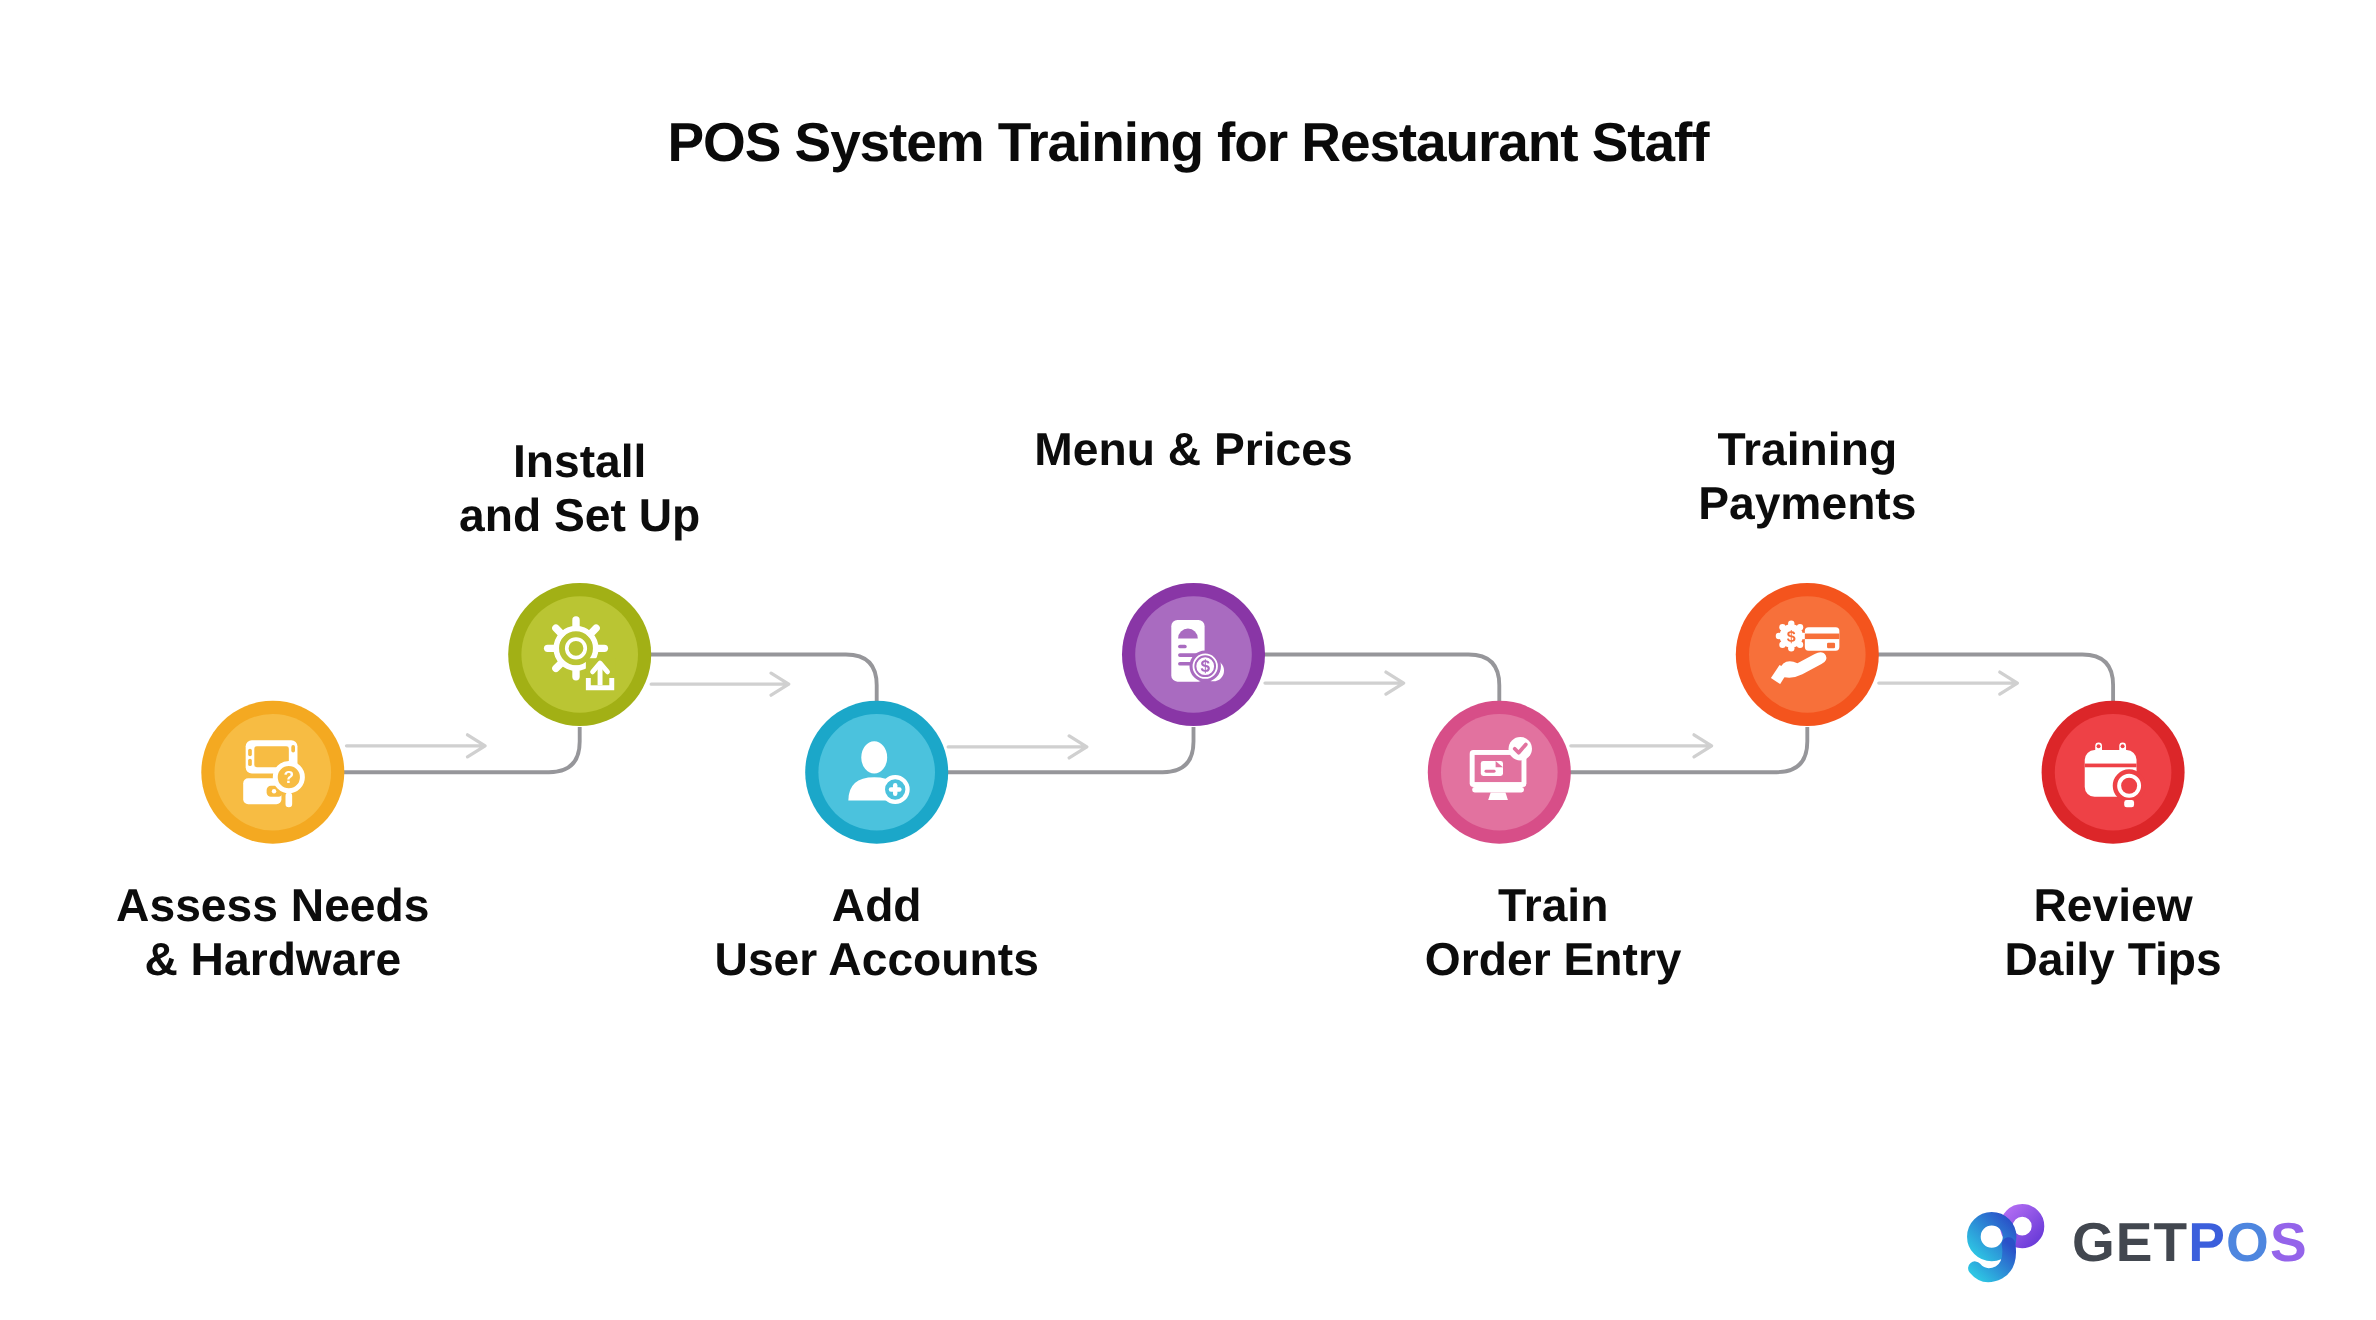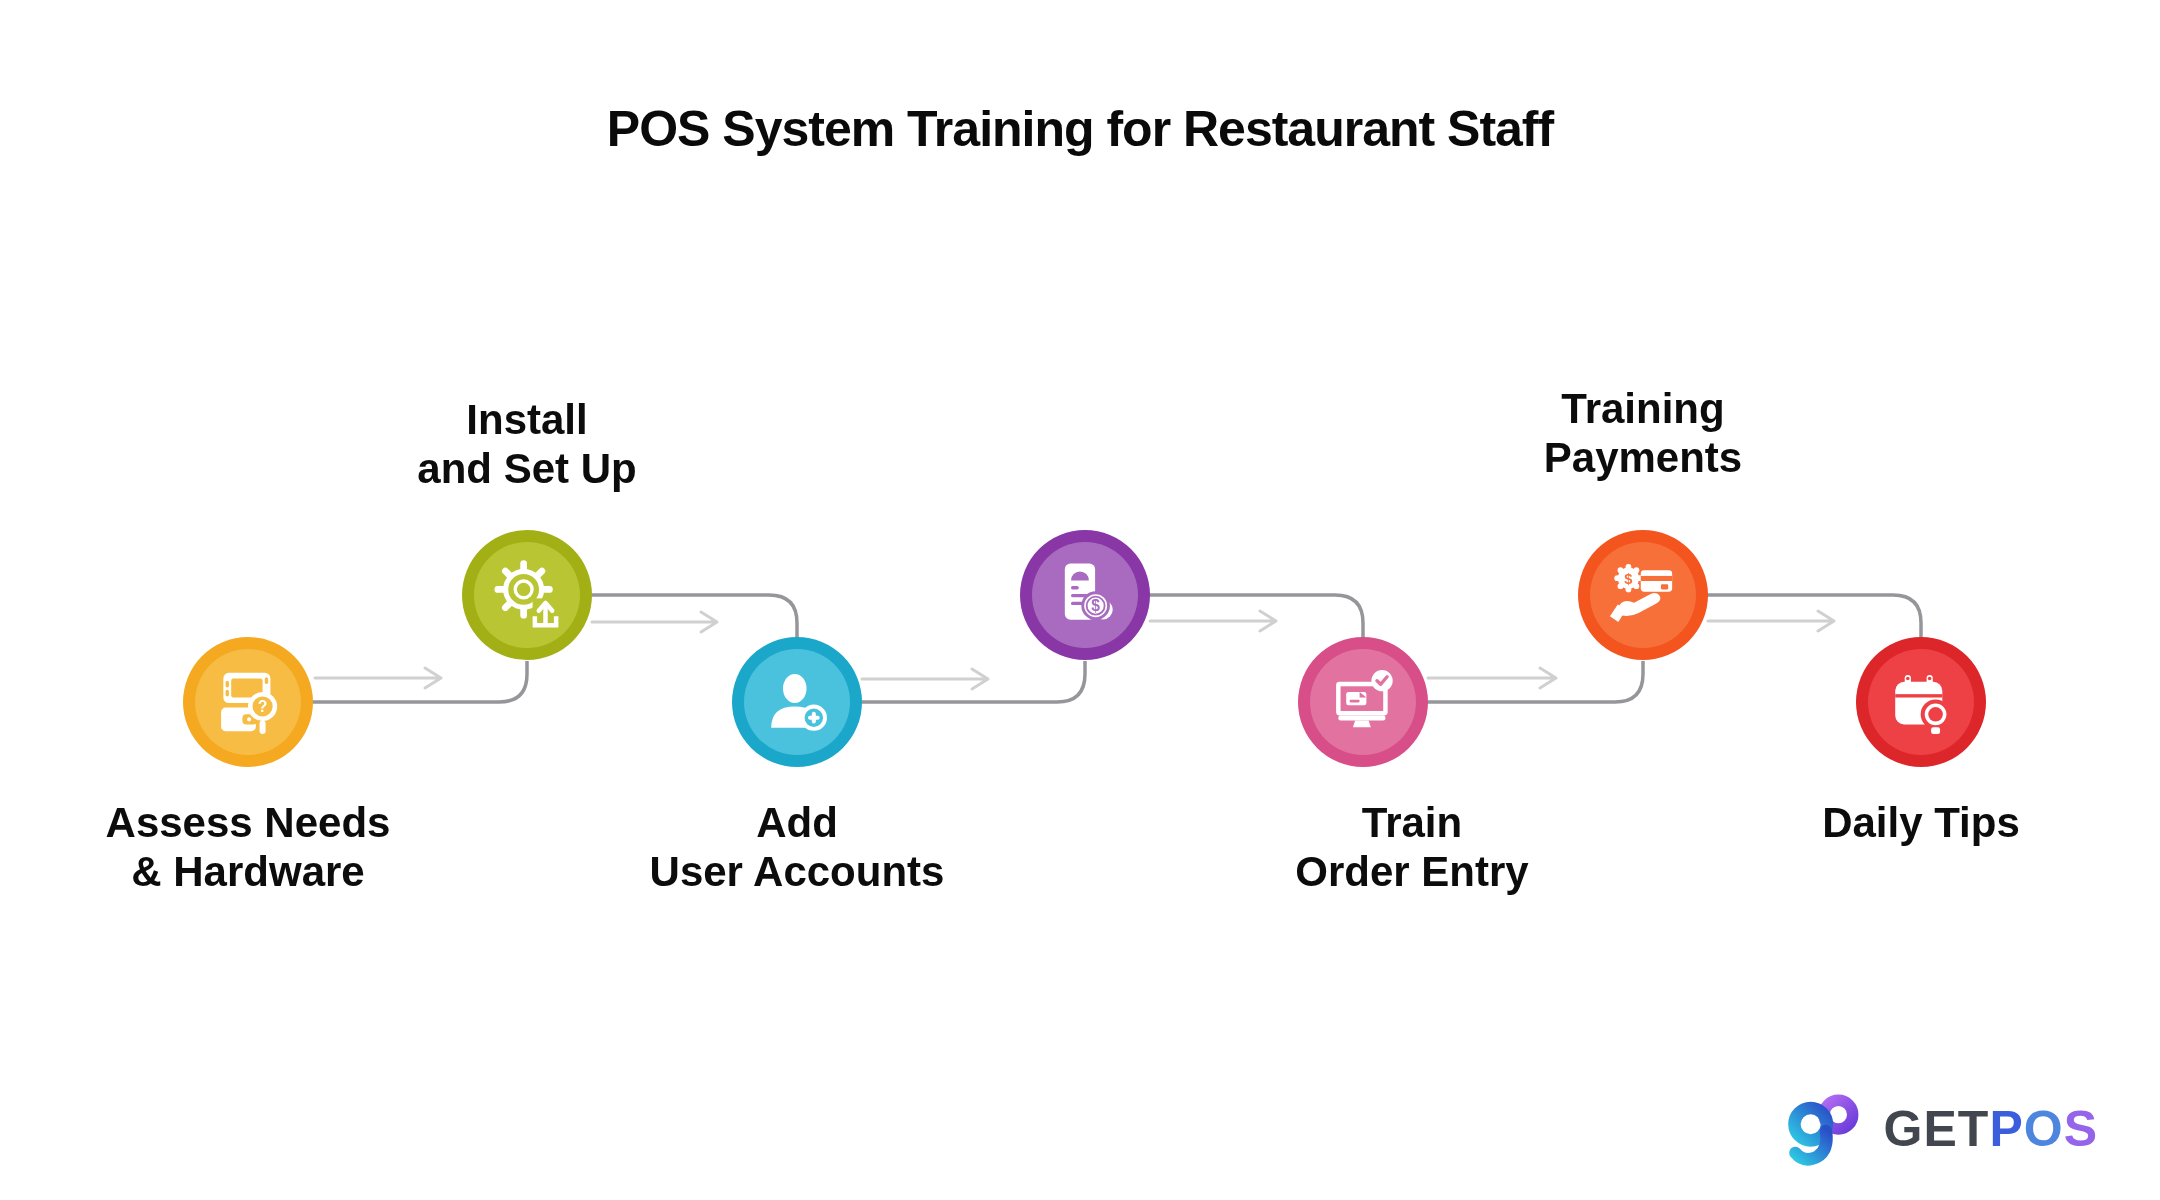--- a/index.html
+++ b/index.html
@@ -124,20 +124,21 @@
         <rect x="20.5" y="25" width="7" height="3" rx="1.5" fill="var(--inner)"></rect>
         <rect x="20.5" y="32" width="16" height="3" rx="1.5" fill="var(--inner)"></rect>
         <rect x="20.5" y="39" width="16" height="3" rx="1.5" fill="var(--inner)"></rect>
         <circle cx="49" cy="46" r="10" fill="#fff" stroke="var(--inner)" stroke-width="2.5"></circle>
         <circle cx="42.5" cy="42.5" r="11.5" fill="#fff" stroke="var(--inner)" stroke-width="2.5"></circle>
         <circle cx="42.5" cy="42.5" r="8" fill="none" stroke="var(--inner)" stroke-width="1.6"></circle>
         <text x="42.5" y="47.5" font-size="14" font-weight="bold" fill="var(--inner)" text-anchor="middle">$</text>
       </svg>
     </div>
     <div class="step-label" style="left:875px;top:384px">
+      <span>Menu &amp; Prices</span>
     </div>
   </div>
 
   <div>
     <div class="node" style="left: 1298px; top: 637px; --outer: #d74e88; --inner: #e2729f;">
       <div class="node-inner"></div>
       <svg class="icon" width="74" height="74" viewBox="0 0 66 66">
         <rect x="9" y="15" width="46" height="30" rx="3" fill="#fff"></rect>
         <rect x="13" y="19" width="38" height="22" fill="var(--inner)"></rect>
         <rect x="18" y="24" width="18" height="12" rx="2" fill="#fff"></rect>
@@ -193,20 +194,21 @@
         <rect x="18.5" y="9" width="5.5" height="11" rx="2.75" fill="#fff"></rect>
         <rect x="38" y="9" width="5.5" height="11" rx="2.75" fill="#fff"></rect>
         <circle cx="21.2" cy="12" r="1.6" fill="var(--inner)"></circle>
         <circle cx="40.7" cy="12" r="1.6" fill="var(--inner)"></circle>
         <circle cx="46" cy="44" r="11.5" fill="#fff" stroke="var(--inner)" stroke-width="3.6"></circle>
         <circle cx="46" cy="44" r="6.5" fill="var(--inner)"></circle>
         <rect x="42" y="55.5" width="8" height="6" rx="2" fill="#fff"></rect>
       </svg>
     </div>
     <div class="step-label" style="left:1711px;top:798px">
+      <span>Review</span>
       <span>Daily Tips</span>
     </div>
   </div>
 
   <div class="logo">
     <svg class="logo-mark" width="86" height="86" viewBox="0 0 90 90">
       <defs>
         <linearGradient id="lgB" x1="0" y1="1" x2="1" y2="0">
           <stop offset="0" stop-color="#2ec5e3"></stop>
             <stop offset="1" stop-color="#2a50c8"></stop>

